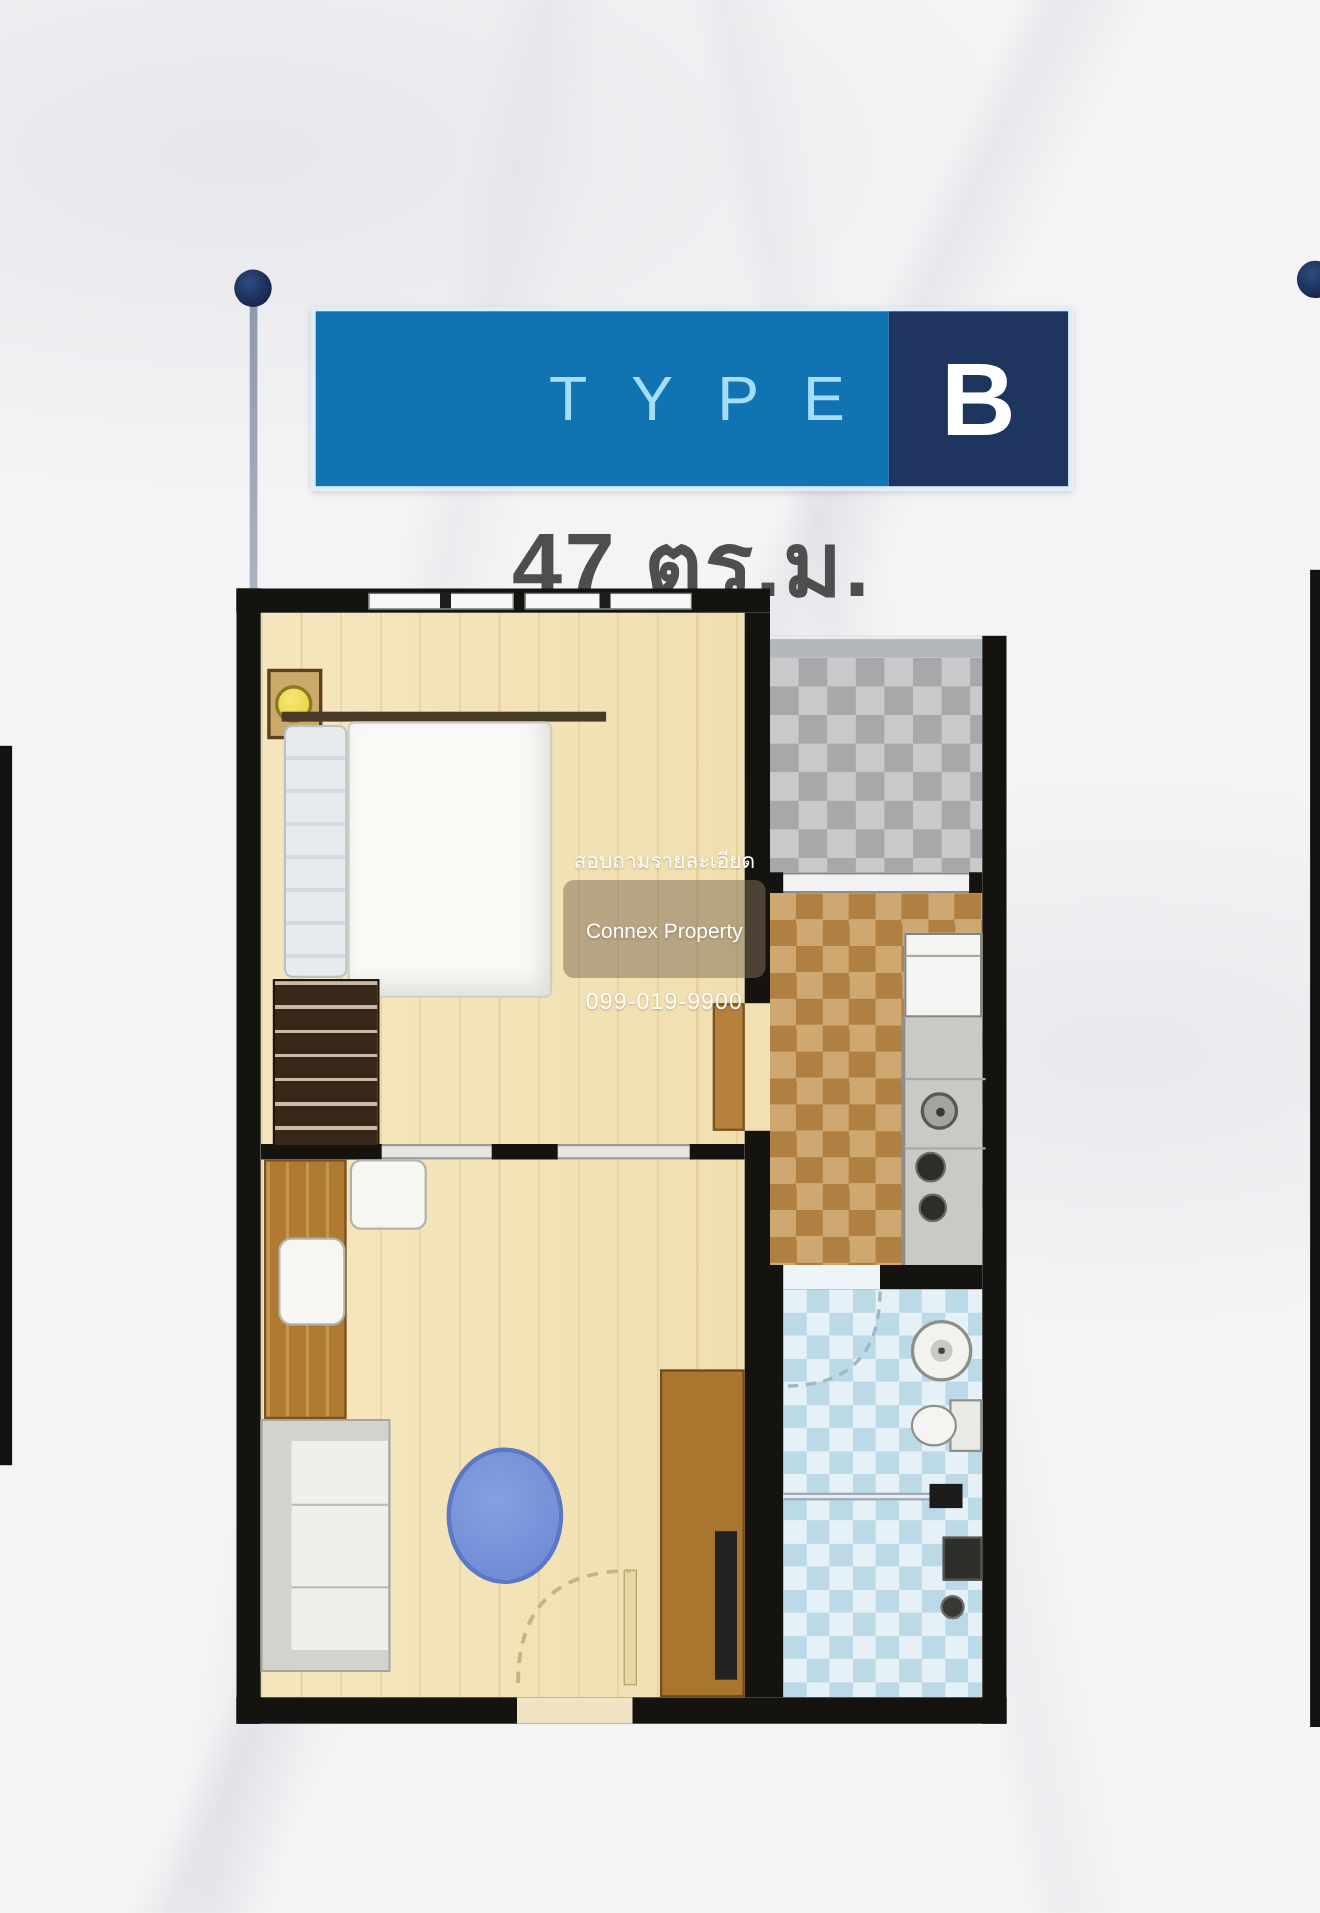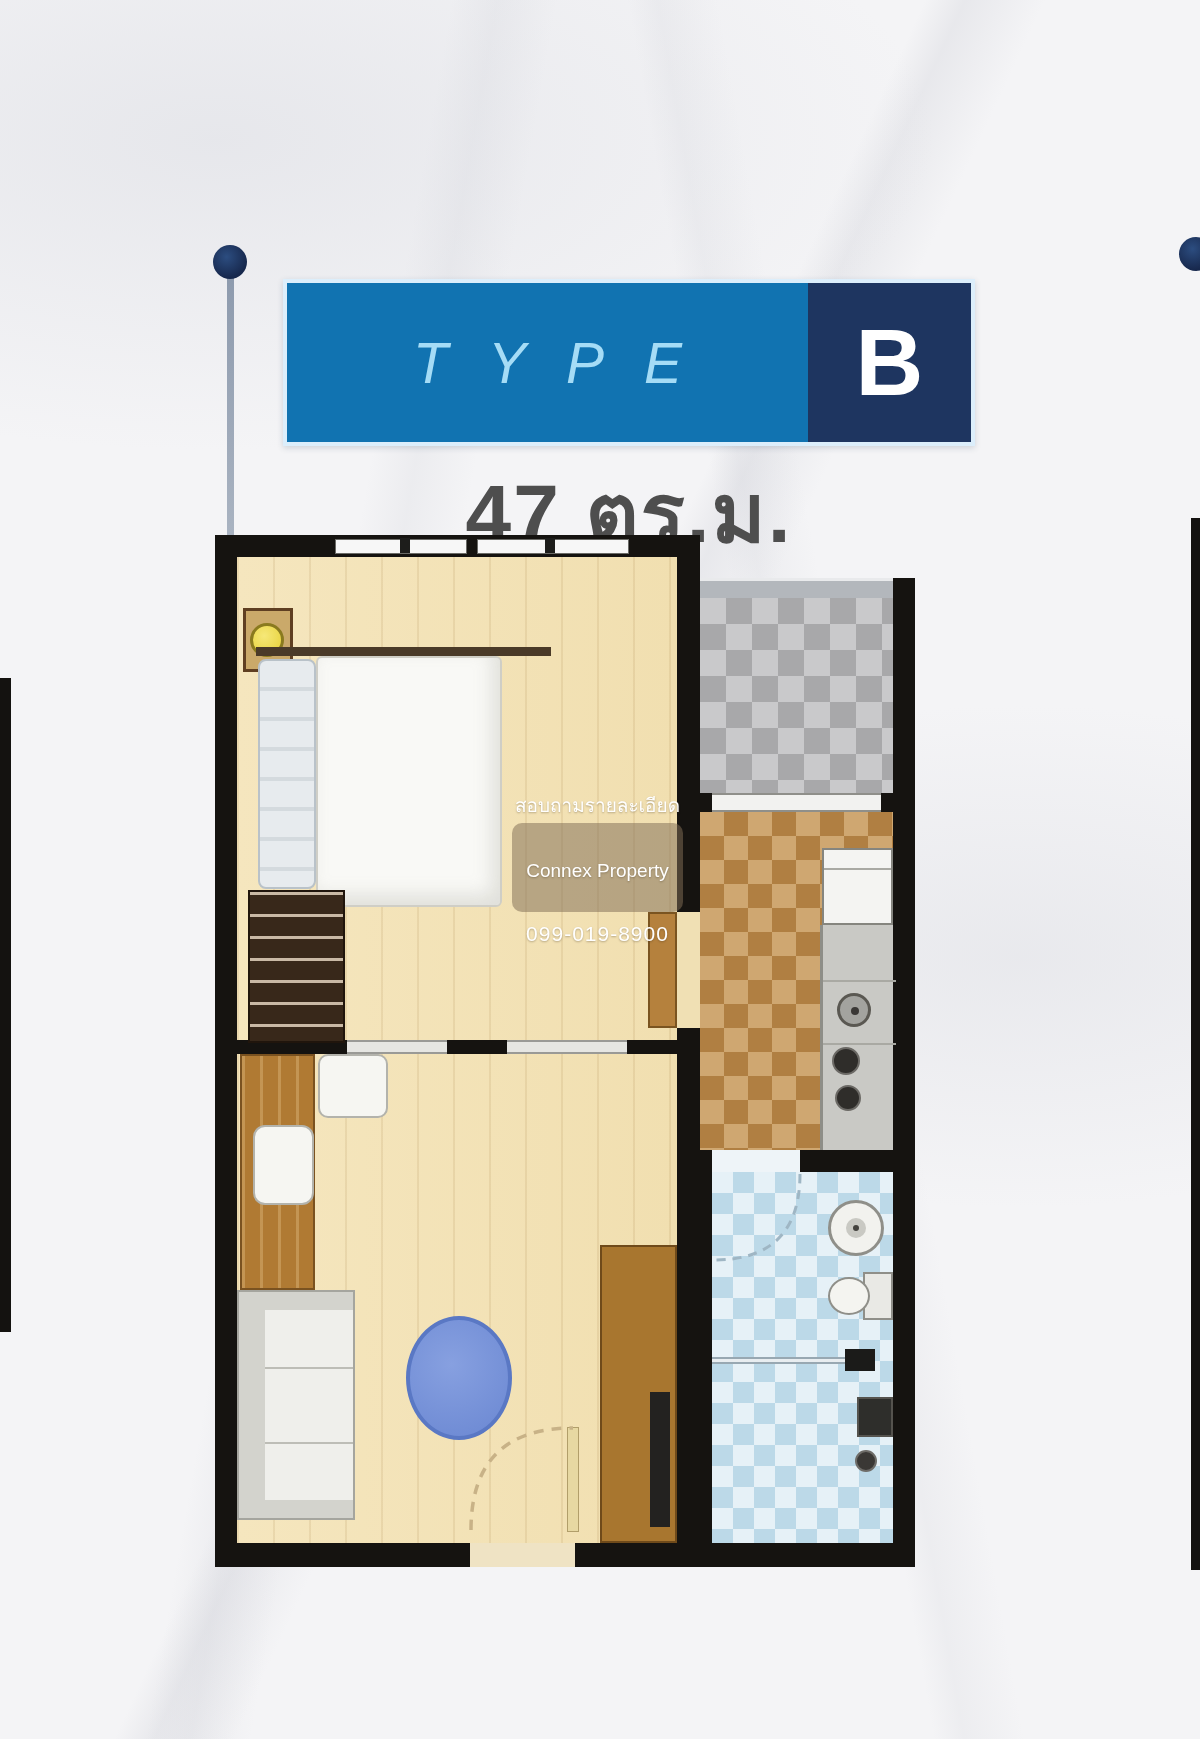--- a/index.html
+++ b/index.html
@@ -19,21 +19,21 @@
   
   .neighbor{background:#141210;}
 
   
   .callout-dot{width:34px;height:34px;border-radius:50%;
     background:radial-gradient(circle at 40% 35%, #2c4d80, #17284d 70%);}
   .callout-line{width:7px;background:linear-gradient(180deg,#8d9aad,#a9b3c1);}
 
   
   .banner{display:flex;border:4px solid #dceefb;box-shadow:0 2px 6px rgba(40,60,90,.18);}
-  .banner .type-part{flex:1;background:#1173b1;display:flex;align-items:center;justify-content:center;font-style:italic;}
+  .banner .type-part{flex:1;background:#1173b1;display:flex;align-items:center;justify-content:flex-end;}
   .banner .type-part span{color:#a5dcf6;font-size:57px;letter-spacing:40px;padding-left:40px;font-weight:400;}
   .banner .unit-part{width:163px;background:#1e3560;display:flex;align-items:center;justify-content:center;}
   .banner .unit-part span{color:#ffffff;font-size:94px;font-weight:600;}
 
   .area-label{text-align:center;font-size:82px;font-weight:bold;color:#4e4e4e;letter-spacing:2px;}
 
   
   .wall{background:#151310;}
   .wood{background:
       repeating-linear-gradient(90deg, rgba(150,110,50,.12) 0 2px, transparent 2px 36px),
@@ -168,19 +168,19 @@
     <div class="abs" style="left:630px;top:814px;width:30px;height:22px;background:#1b1b19;"></div>
     <div class="abs" style="left:642px;top:862px;width:36px;height:40px;background:#2e2e2b;border:2px solid #55534e;box-sizing:border-box;"></div>
     <div class="abs" style="left:640px;top:915px;width:22px;height:22px;border-radius:50%;background:#3a3835;border:2px solid #6e6c68;box-sizing:border-box;"></div>
 
     <svg class="abs" style="left:0;top:0;" width="700" height="1032" viewBox="0 0 700 1032">
       <path d="M 256 995 Q 256 893 358 893" fill="none" stroke="#c8b287" stroke-width="3.5" stroke-dasharray="10 8"></path>
       <path d="M 585 639 Q 585 725 499 725" fill="none" stroke="#9fb6c4" stroke-width="3" stroke-dasharray="9 7"></path>
     </svg>
   </div>
 
-  <div class="abs watermark" style="left:512px;top:823px;width:171px;height:89px;gap:40px;">
+  <div class="abs watermark" style="left:512px;top:800px;width:184px;height:89px;gap:40px;">
     <div class="wm1">สอบถามรายละเอียด</div>
     <div class="wm2">Connex Property</div>
-    <div class="wm3">099-019-8900</div>
+    <div class="wm3">099-019-9900</div>
   </div>
 
 </div>
 
 </body></html>

